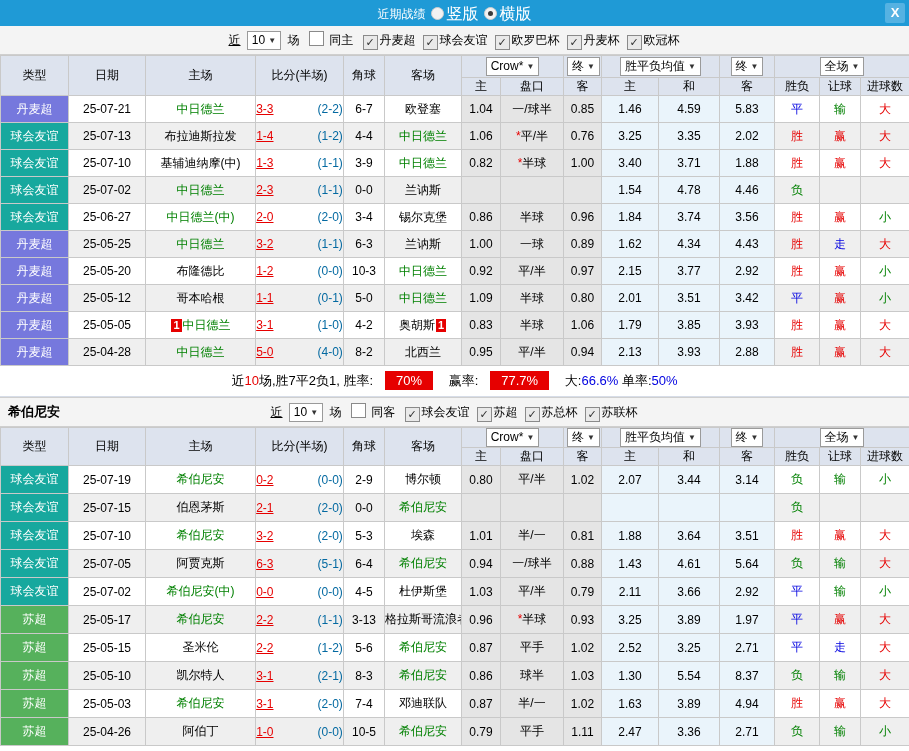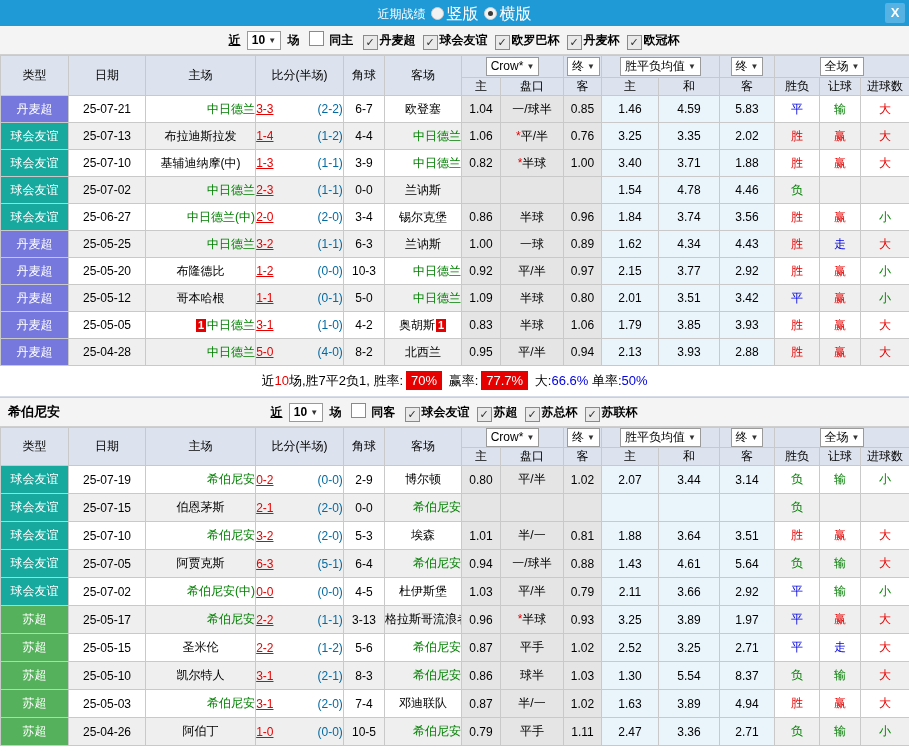--- a/index.html
+++ b/index.html
@@ -7,21 +7,21 @@
   
   .titlebar{height:26px;background:#1f9ad6;position:relative;color:#fff;text-align:center;line-height:26px;}
   .title{font-weight:normal;font-size:12px;vertical-align:middle;}
   .radio{display:inline-block;width:11px;height:11px;border-radius:50%;background:#f2f2f2;border:1px solid #cfcfcf;vertical-align:middle;margin:0 3px 0 5px;position:relative;cursor:pointer;}
   .radio.on::after{content:'';position:absolute;left:3px;top:3px;width:5px;height:5px;border-radius:50%;background:#3a3a3a;}
   .rlabel{font-size:16px;vertical-align:middle;}
   .close-btn{position:absolute;right:4px;top:3px;width:20px;height:20px;background:#55b2e2;color:#fff;line-height:20px;text-align:center;font-weight:bold;font-size:13px;cursor:pointer;border-radius:2px;}
   
   .secbar{height:28px;background:#f4f4f4;border-bottom:1px solid #cfcfcf;position:relative;line-height:28px;}
   .team{position:absolute;left:8px;top:0;font-weight:bold;font-size:13px;}
-  .ctrl{position:absolute;left:0;top:0;width:100%;text-align:center;white-space:nowrap;font-weight:bold;}
+  .ctrl{position:absolute;left:0;top:0;width:100%;text-align:center;white-space:nowrap;}
   .near{text-decoration:underline;cursor:pointer;}
   .sel{display:inline-block;background:#fff;border:1px solid #9a9a9a;padding:0 4px;height:17px;line-height:17px;font-size:12px;vertical-align:middle;margin:0 3px;cursor:pointer;}
   .sel .arr{font-size:8px;color:#333;margin-left:3px;vertical-align:1px;}
   .cb{display:inline-block;width:13px;height:13px;border:1px solid #8a8a8a;background:#fff;vertical-align:-2px;text-align:center;line-height:12px;font-size:11px;color:#2f2f2f;margin:0 2px 0 6px;cursor:pointer;}
   .cb.on{background:#e9e9e9;}
   .cbwrap{margin-right:1px;}
   
   table{border-collapse:collapse;table-layout:fixed;width:909px;font-size:12px;}
   th,td{border:1px solid #c9c9c9;text-align:center;padding:0;overflow:hidden;white-space:nowrap;}
   thead th{background:#dde3ee;font-weight:normal;}
@@ -30,29 +30,29 @@
   .t2 thead tr.droprow th{height:19px;}
   .t2 thead tr.subrow th{height:15px;}
   .t1 tbody td{height:26px;}
   .t2 tbody td{height:27px;}
   tbody tr.alt td{background:#efefef;}
   td.c-odd,tr.alt td.c-odd{background:#e5e5e5;}
   td.c-avg,tr.alt td.c-avg{background:#eaf4fb;}
   .lg-purple{background:#7678dd !important;color:#fff;}
   .lg-teal{background:#17a89e !important;color:#fff;}
   .lg-green{background:#56b15c !important;color:#fff;}
-  .focal{color:#008000;text-align:right;}
+  .focal{color:#008000;}
   .k-win{color:#e60000;} .k-draw{color:#0000e0;} .k-loss{color:#008000;}
   .k-push{color:#0000e0;} .k-big{color:#e60000;} .k-small{color:#008000;}
   .score-main{color:#e60000;text-decoration:underline;} .score-half{color:#0369a1;margin-left:44px;}
   .star{color:#e60000;}
   .num-badge{display:inline-block;background:#e60000;color:#fff;font-size:11px;line-height:13px;padding:0 2px;margin:0 1px;font-weight:bold;}
   
   .summary{height:30px;line-height:30px;text-align:center;font-size:13px;background:#fff;border-bottom:1px solid #d7dde8;}
-  .rbox{background:#e60000;color:#fff;padding:2px 5px;margin:0 3px;}
+  .rbox{background:#e60000;color:#fff;padding:2px 11px;margin:0 12px;}
   .blue{color:#0000e0;} .redtext{color:#e60000;}
 </style>
 </head>
 <body>
 
 <div class="titlebar">
   <span class="title">近期战绩</span><span class="radio"></span><span class="rlabel">竖版</span><span class="radio on"></span><span class="rlabel">横版</span>
   <div class="close-btn">X</div>
 </div>
 

